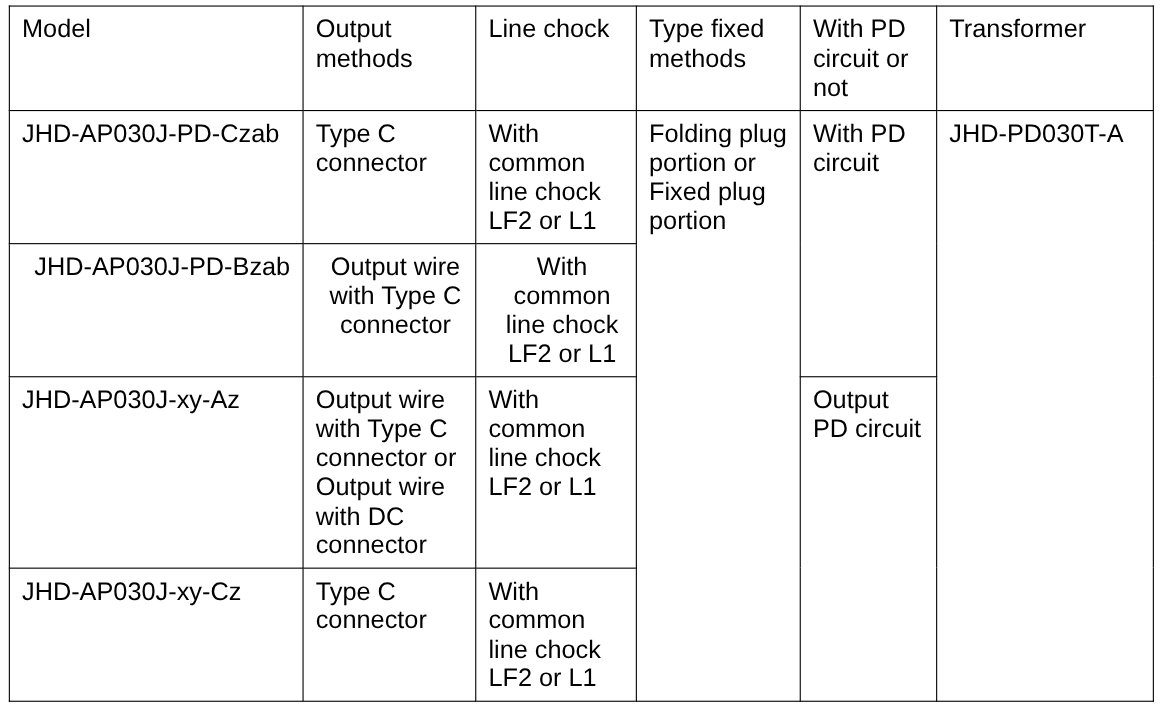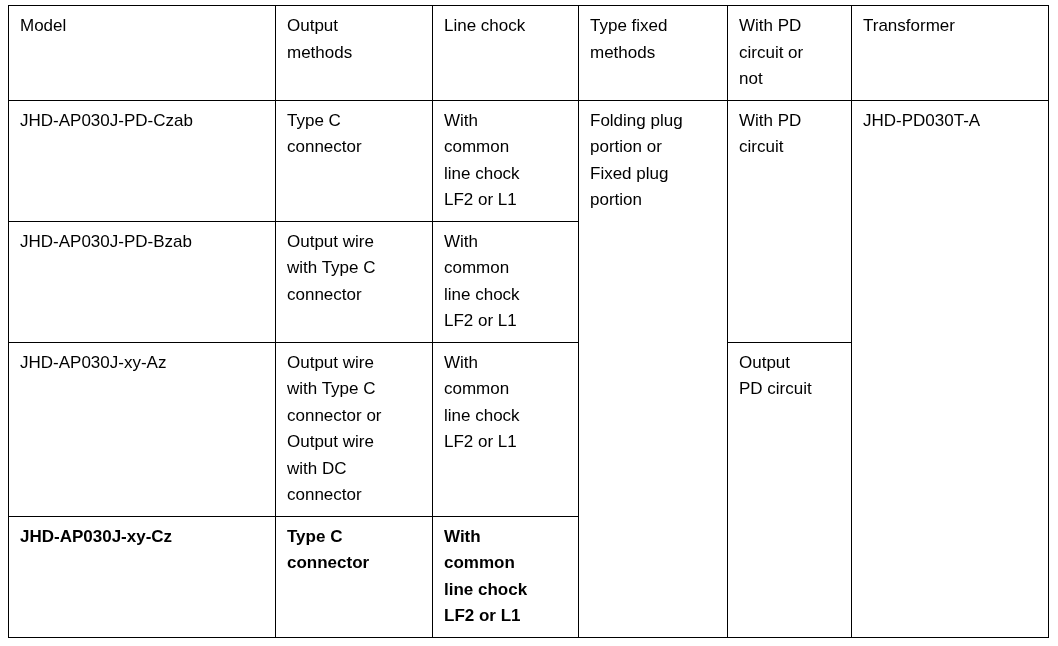--- a/index.html
+++ b/index.html
@@ -25,21 +25,21 @@
     left: 8px;
     top: 5px;
     width: 1040px;
     border-collapse: collapse;
     table-layout: fixed;
   }
   table.spec-table td {
     border: 1px solid #000000;
     vertical-align: top;
     padding: 7px 0 7px 11px;
-    font-size: 17px;
+    font-size: 23px;
     line-height: 26.5px;
     font-family: "Liberation Sans", sans-serif;
     color: #000000;
     white-space: pre-line;
     word-break: normal;
     overflow-wrap: break-word;
   }
   table.spec-table td.hdr {
     height: 74px;
   }
@@ -48,23 +48,23 @@
     border: 1.5px solid #000000;
   }
   .col-model    { width: 267px; }
   .col-output   { width: 157px; }
   .col-chock    { width: 146px; }
   .col-plug     { width: 149px; }
   .col-pd       { width: 124px; }
   .col-trans    { width: 197px; }
 
   .r1 { height: 118px; }
-  .r2 { height: 115px; }
+  .r2 { height: 115px; text-align: center; }
   .r3 { height: 164px; }
-  .r4 { height: 118px; font-weight: bold; }
+  .r4 { height: 118px; }
 </style>
 </head>
 <body>
 
 <div class="page">
 
   <table class="spec-table">
     <colgroup>
       <col class="col-model">
       <col class="col-output">

